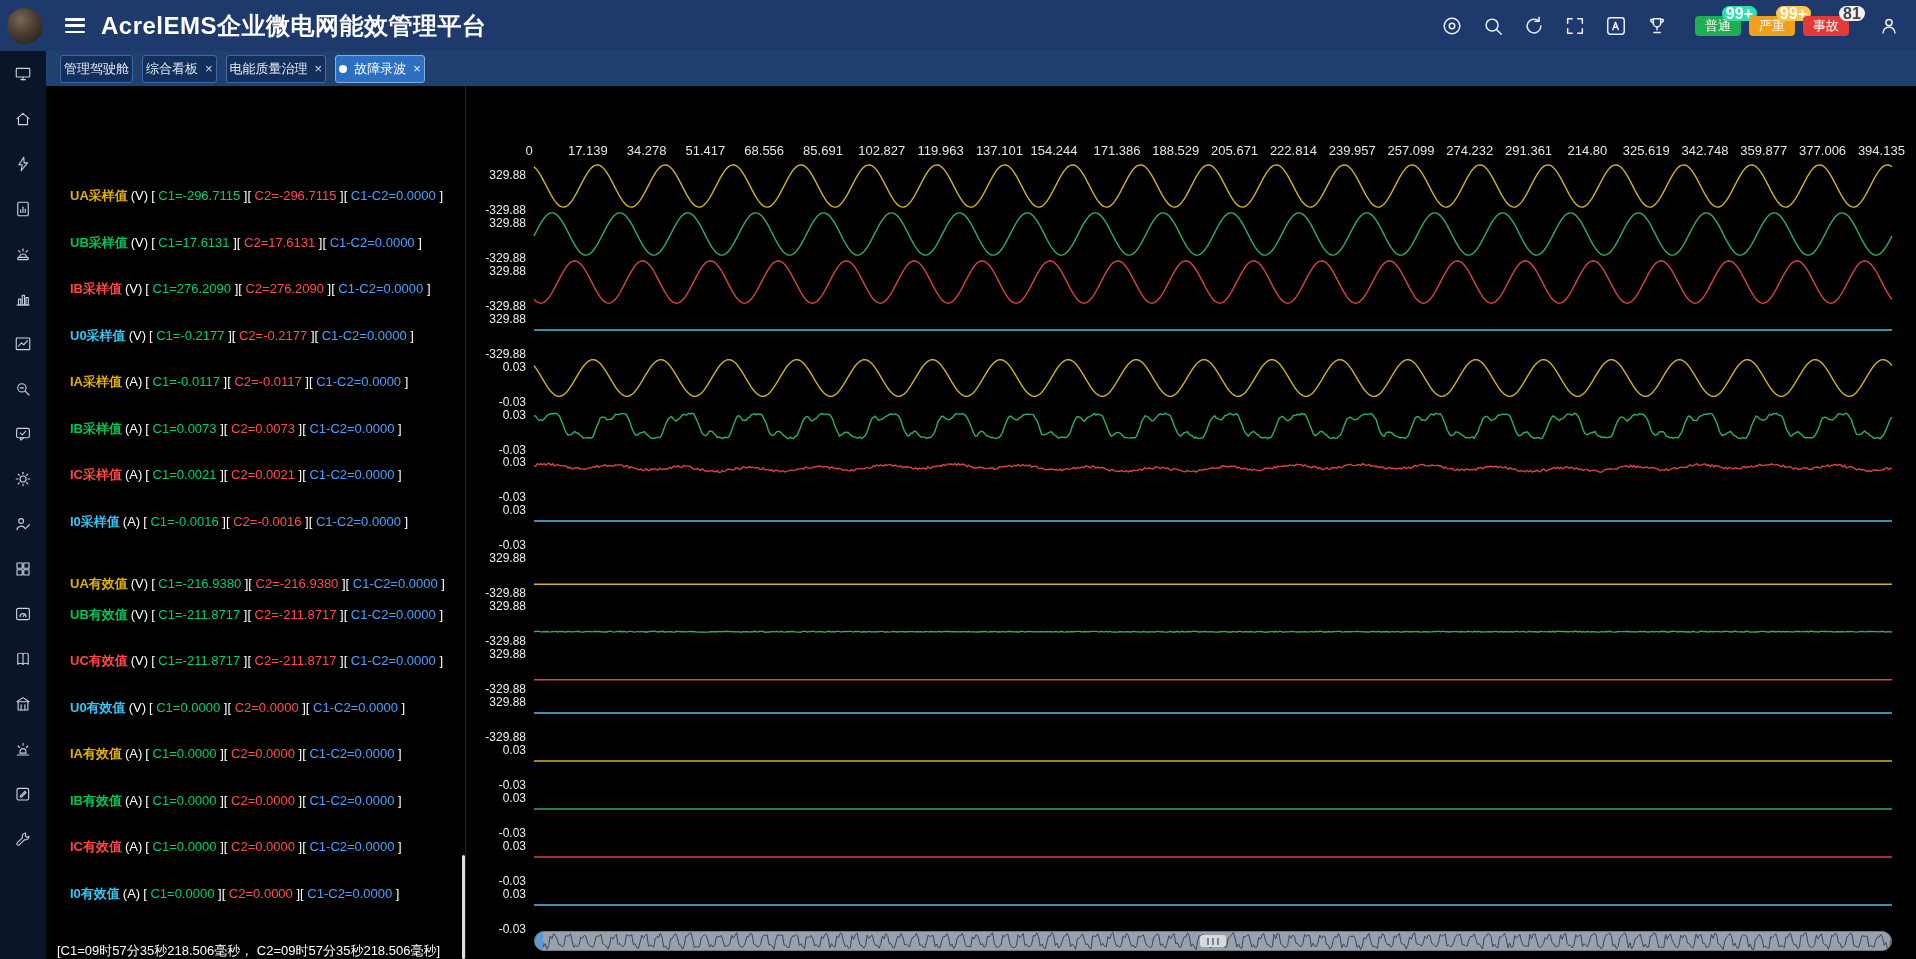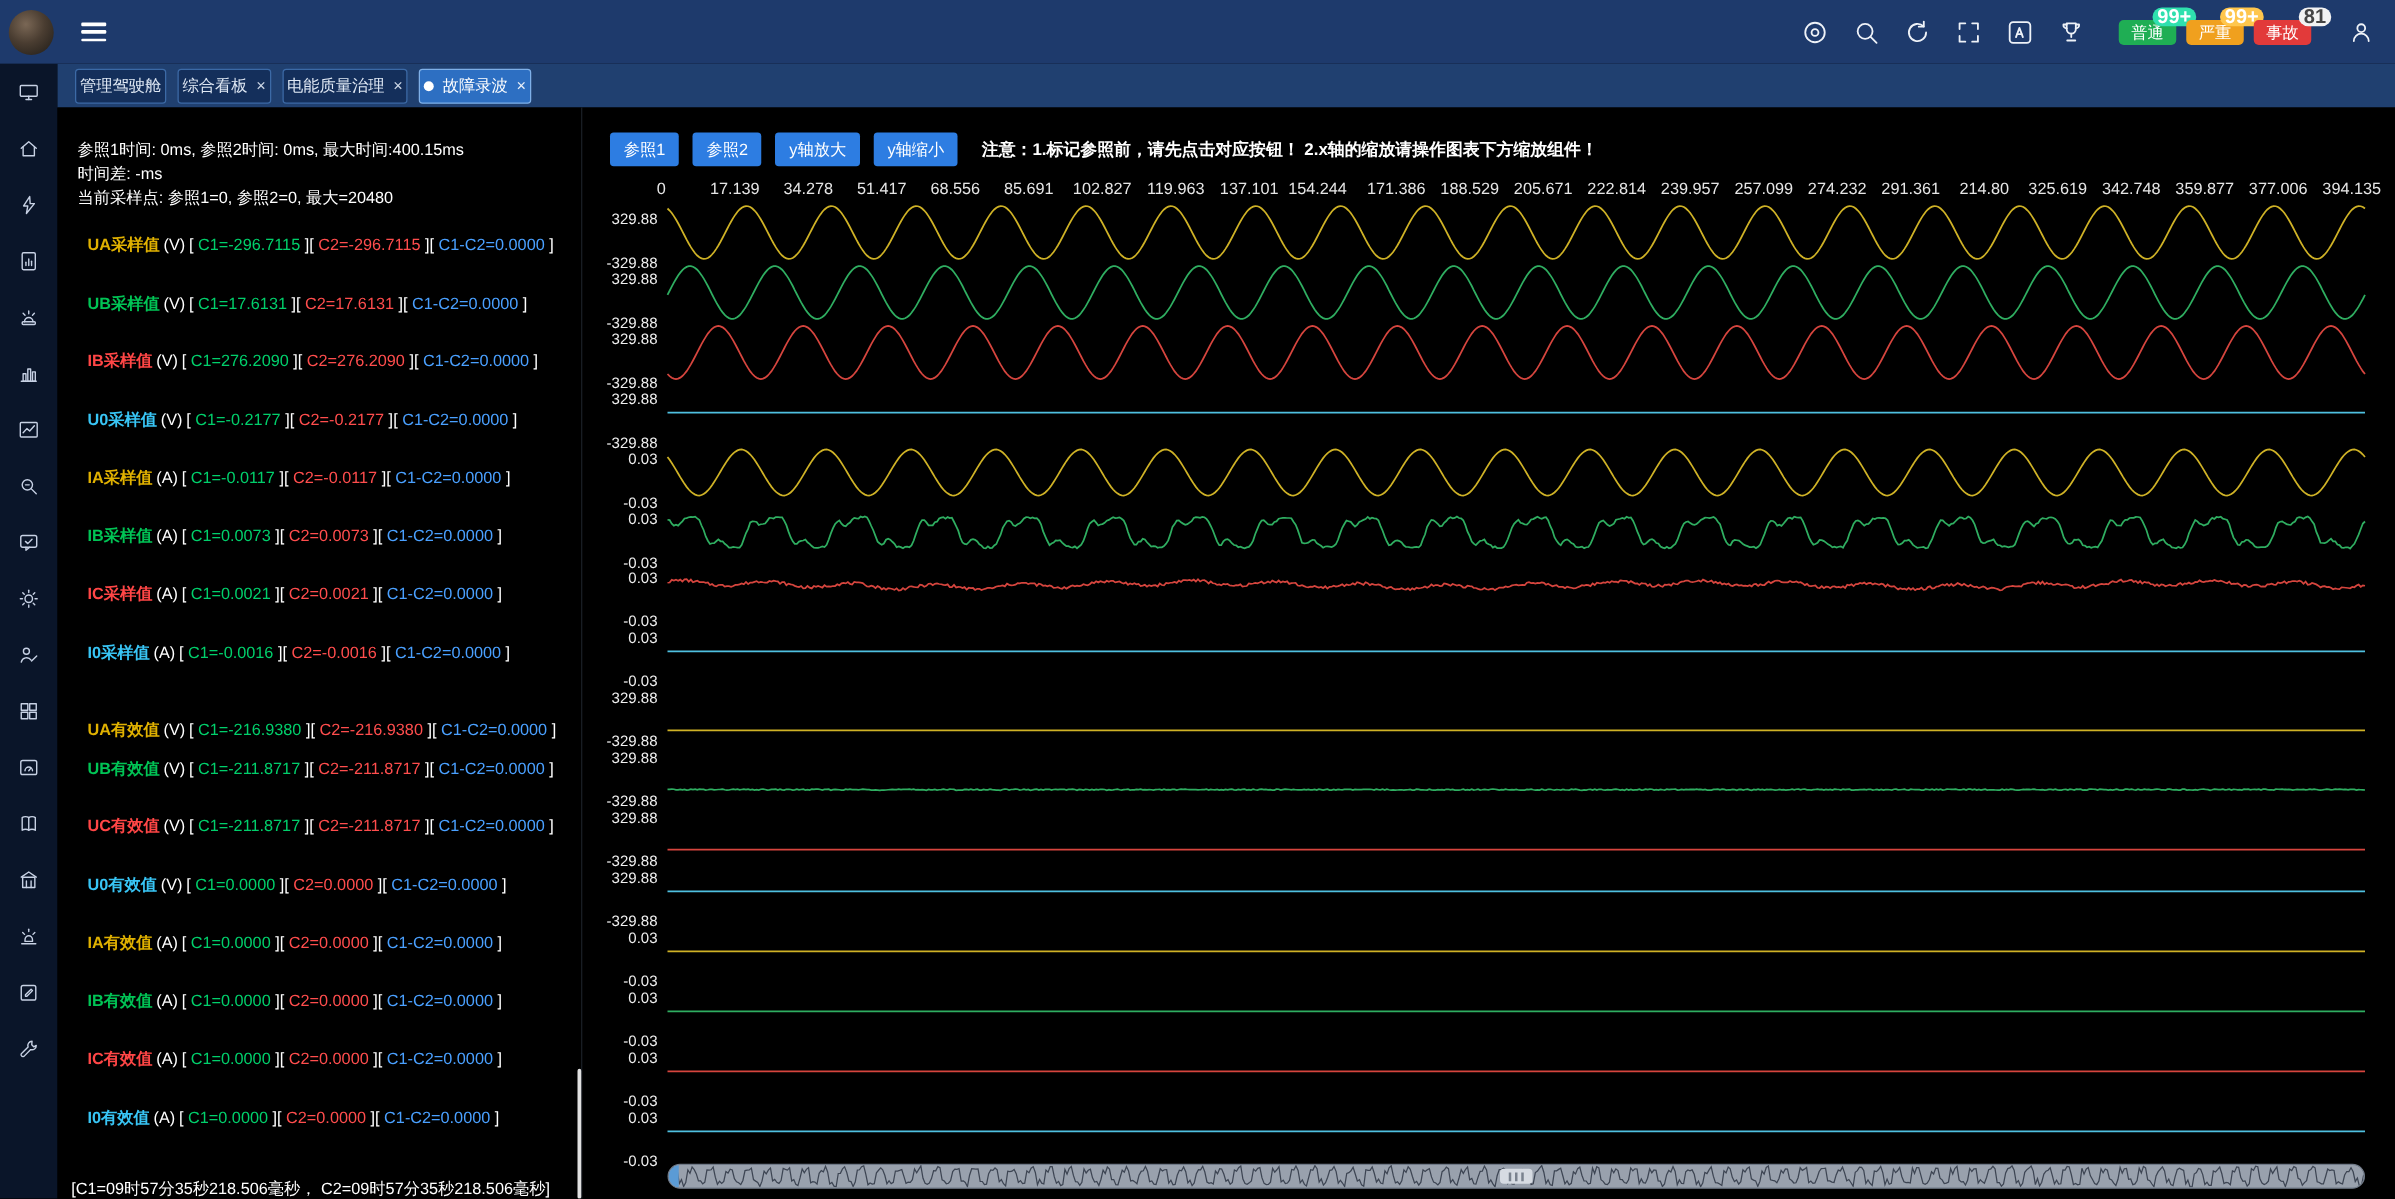--- a/index.html
+++ b/index.html
@@ -80,20 +80,21 @@
 
 <div class="screen">
 
   <div class="app-header">
     <div class="avatar"></div>
     <div class="hamburger">
         <i></i>
         <i></i>
         <i></i>
       </div>
+    <div class="app-title">AcrelEMS企业微电网能效管理平台</div>
     <div class="header-right">
       <span id="header-action-icons" style="display:flex;align-items:center;gap:19px;">
           <span class="hicon"><svg viewBox="0 0 24 24">
               <circle cx="12" cy="12" r="8.5"></circle>
               <circle cx="12" cy="12" r="3"></circle>
             </svg></span>
           <span class="hicon"><svg viewBox="0 0 24 24">
               <circle cx="11" cy="11" r="6.5"></circle>
               <line x1="15.8" y1="15.8" x2="21" y2="21"></line>
             </svg></span>
@@ -246,25 +247,20 @@
         <span class="close">×</span>
       </div>
       <div class="tab active">
         <span class="dot"></span>
         <span>故障录波</span>
         <span class="close">×</span>
       </div>
     </div>
 
   <div class="left-panel">
-    <div class="info-wrap" id="info-wrap">
-        <div class="info-line">参照1时间: 0ms, 参照2时间: 0ms, 最大时间:400.15ms</div>
-        <div class="info-line">时间差: -ms</div>
-        <div class="info-line">当前采样点: 参照1=0, 参照2=0, 最大=20480</div>
-      </div>
     <div id="channel-rows">
         <div class="ch-row" style="top: 100px;"><span class="ch-name" style="color: rgb(224, 177, 0);">UA采样值</span><span class="ch-unit">(V)</span><span class="br">[ </span><span class="v c1">C1=-296.7115</span><span class="br"> ][ </span><span class="v c2">C2=-296.7115</span><span class="br"> ][ </span><span class="v cd">C1-C2=0.0000</span><span class="br"> ]</span></div>
         <div class="ch-row" style="top: 146.5px;"><span class="ch-name" style="color: rgb(0, 196, 85);">UB采样值</span><span class="ch-unit">(V)</span><span class="br">[ </span><span class="v c1">C1=17.6131</span><span class="br"> ][ </span><span class="v c2">C2=17.6131</span><span class="br"> ][ </span><span class="v cd">C1-C2=0.0000</span><span class="br"> ]</span></div>
         <div class="ch-row" style="top: 193px;"><span class="ch-name" style="color: rgb(255, 70, 70);">IB采样值</span><span class="ch-unit">(V)</span><span class="br">[ </span><span class="v c1">C1=276.2090</span><span class="br"> ][ </span><span class="v c2">C2=276.2090</span><span class="br"> ][ </span><span class="v cd">C1-C2=0.0000</span><span class="br"> ]</span></div>
         <div class="ch-row" style="top: 239.5px;"><span class="ch-name" style="color: rgb(56, 197, 245);">U0采样值</span><span class="ch-unit">(V)</span><span class="br">[ </span><span class="v c1">C1=-0.2177</span><span class="br"> ][ </span><span class="v c2">C2=-0.2177</span><span class="br"> ][ </span><span class="v cd">C1-C2=0.0000</span><span class="br"> ]</span></div>
         <div class="ch-row" style="top: 286px;"><span class="ch-name" style="color: rgb(224, 177, 0); margin-top: 43px;">IA采样值</span><span class="ch-unit">(A)</span><span class="br">[ </span><span class="v c1">C1=-0.0117</span><span class="br"> ][ </span><span class="v c2">C2=-0.0117</span><span class="br"> ][ </span><span class="v cd">C1-C2=0.0000</span><span class="br"> ]</span></div>
         <div class="ch-row" style="top: 332.5px;"><span class="ch-name" style="color: rgb(0, 196, 85);">IB采样值</span><span class="ch-unit">(A)</span><span class="br">[ </span><span class="v c1">C1=0.0073</span><span class="br"> ][ </span><span class="v c2">C2=0.0073</span><span class="br"> ][ </span><span class="v cd">C1-C2=0.0000</span><span class="br"> ]</span></div>
         <div class="ch-row" style="top: 379px;"><span class="ch-name" style="color: rgb(255, 70, 70);">IC采样值</span><span class="ch-unit">(A)</span><span class="br">[ </span><span class="v c1">C1=0.0021</span><span class="br"> ][ </span><span class="v c2">C2=0.0021</span><span class="br"> ][ </span><span class="v cd">C1-C2=0.0000</span><span class="br"> ]</span></div>
         <div class="ch-row" style="top: 425.5px;"><span class="ch-name" style="color: rgb(56, 197, 245);">I0采样值</span><span class="ch-unit">(A)</span><span class="br">[ </span><span class="v c1">C1=-0.0016</span><span class="br"> ][ </span><span class="v c2">C2=-0.0016</span><span class="br"> ][ </span><span class="v cd">C1-C2=0.0000</span><span class="br"> ]</span></div>
         <div class="ch-row" style="top: 488px;"><span class="ch-name" style="color: rgb(224, 177, 0);">UA有效值</span><span class="ch-unit">(V)</span><span class="br">[ </span><span class="v c1">C1=-216.9380</span><span class="br"> ][ </span><span class="v c2">C2=-216.9380</span><span class="br"> ][ </span><span class="v cd">C1-C2=0.0000</span><span class="br"> ]</span></div>
@@ -274,29 +270,20 @@
         <div class="ch-row" style="top: 658px;"><span class="ch-name" style="color: rgb(224, 177, 0);">IA有效值</span><span class="ch-unit">(A)</span><span class="br">[ </span><span class="v c1">C1=0.0000</span><span class="br"> ][ </span><span class="v c2">C2=0.0000</span><span class="br"> ][ </span><span class="v cd">C1-C2=0.0000</span><span class="br"> ]</span></div>
         <div class="ch-row" style="top: 704.5px;"><span class="ch-name" style="color: rgb(0, 196, 85);">IB有效值</span><span class="ch-unit">(A)</span><span class="br">[ </span><span class="v c1">C1=0.0000</span><span class="br"> ][ </span><span class="v c2">C2=0.0000</span><span class="br"> ][ </span><span class="v cd">C1-C2=0.0000</span><span class="br"> ]</span></div>
         <div class="ch-row" style="top: 751px;"><span class="ch-name" style="color: rgb(255, 70, 70);">IC有效值</span><span class="ch-unit">(A)</span><span class="br">[ </span><span class="v c1">C1=0.0000</span><span class="br"> ][ </span><span class="v c2">C2=0.0000</span><span class="br"> ][ </span><span class="v cd">C1-C2=0.0000</span><span class="br"> ]</span></div>
         <div class="ch-row" style="top: 797.5px;"><span class="ch-name" style="color: rgb(56, 197, 245);">I0有效值</span><span class="ch-unit">(A)</span><span class="br">[ </span><span class="v c1">C1=0.0000</span><span class="br"> ][ </span><span class="v c2">C2=0.0000</span><span class="br"> ][ </span><span class="v cd">C1-C2=0.0000</span><span class="br"> ]</span></div>
       </div>
     <div class="panel-footer">[C1=09时57分35秒218.506毫秒，  C2=09时57分35秒218.506毫秒]</div>
     <div class="panel-scrollbar"></div>
   </div>
 
   <div class="chart-area" id="chart-area">
-    <div class="chart-toolbar">
-      <span id="toolbar-buttons" style="display:flex;align-items:center;">
-          <button class="cbtn">参照1</button>
-          <button class="cbtn">参照2</button>
-          <button class="cbtn">y轴放大</button>
-          <button class="cbtn">y轴缩小</button>
-        </span>
-      <span class="chart-note">注意：1.标记参照前，请先点击对应按钮！ 2.x轴的缩放请操作图表下方缩放组件！</span>
-    </div>
     <div id="x-axis">
         <span class="xlabel" style="left: 63px;">0</span>
         <span class="xlabel" style="left: 121.8px;">17.139</span>
         <span class="xlabel" style="left: 180.6px;">34.278</span>
         <span class="xlabel" style="left: 239.4px;">51.417</span>
         <span class="xlabel" style="left: 298.2px;">68.556</span>
         <span class="xlabel" style="left: 357px;">85.691</span>
         <span class="xlabel" style="left: 415.8px;">102.827</span>
         <span class="xlabel" style="left: 474.6px;">119.963</span>
         <span class="xlabel" style="left: 533.4px;">137.101</span>

